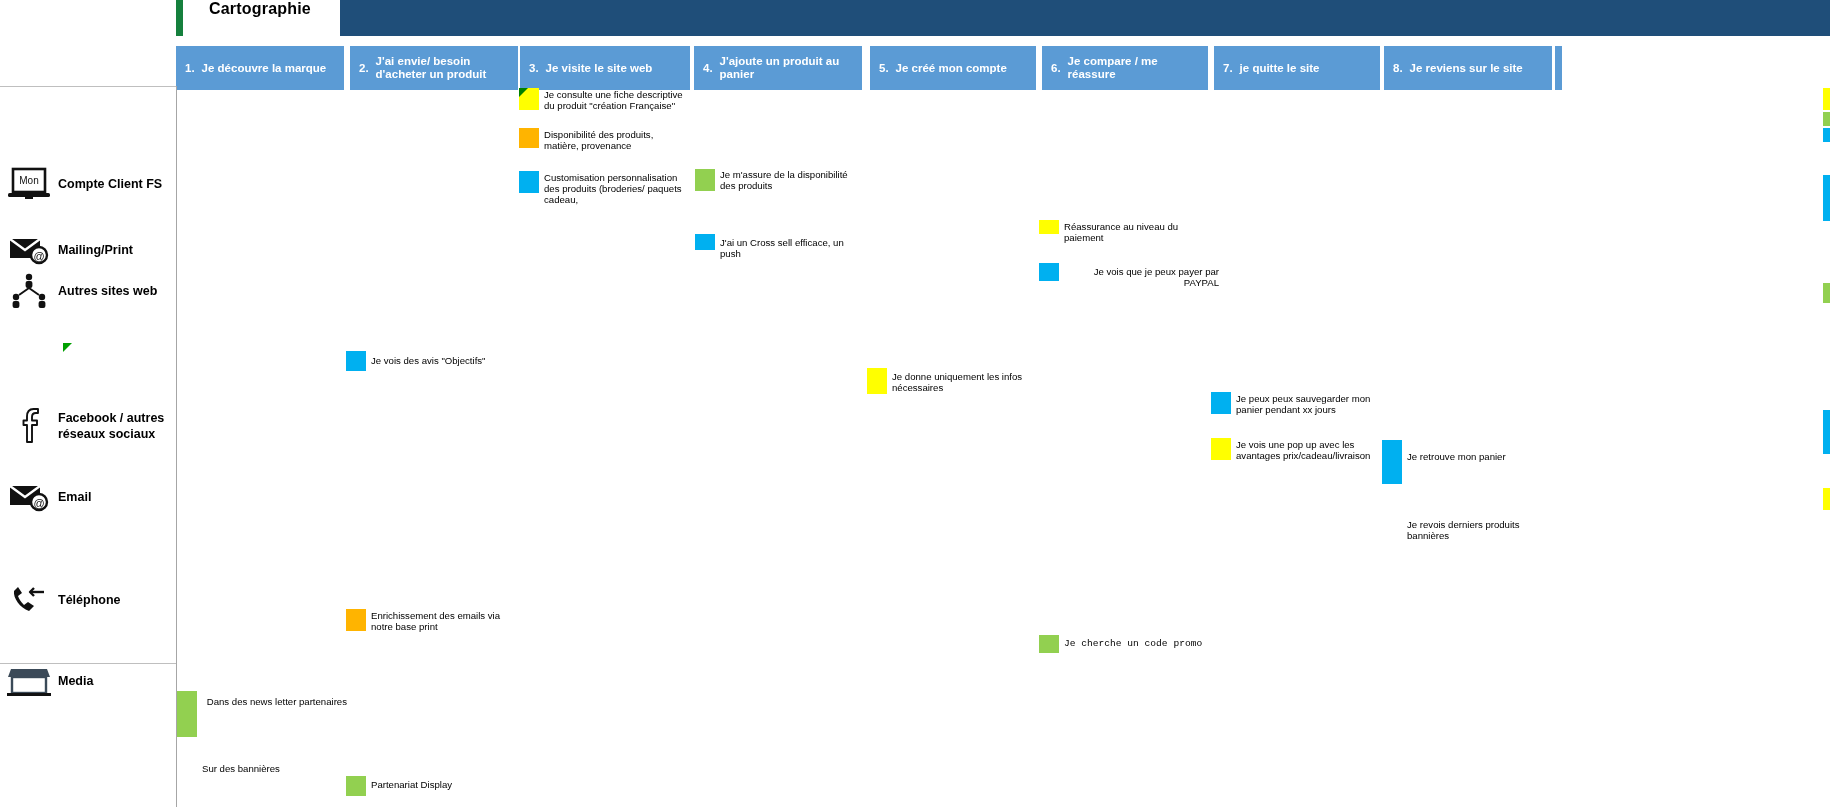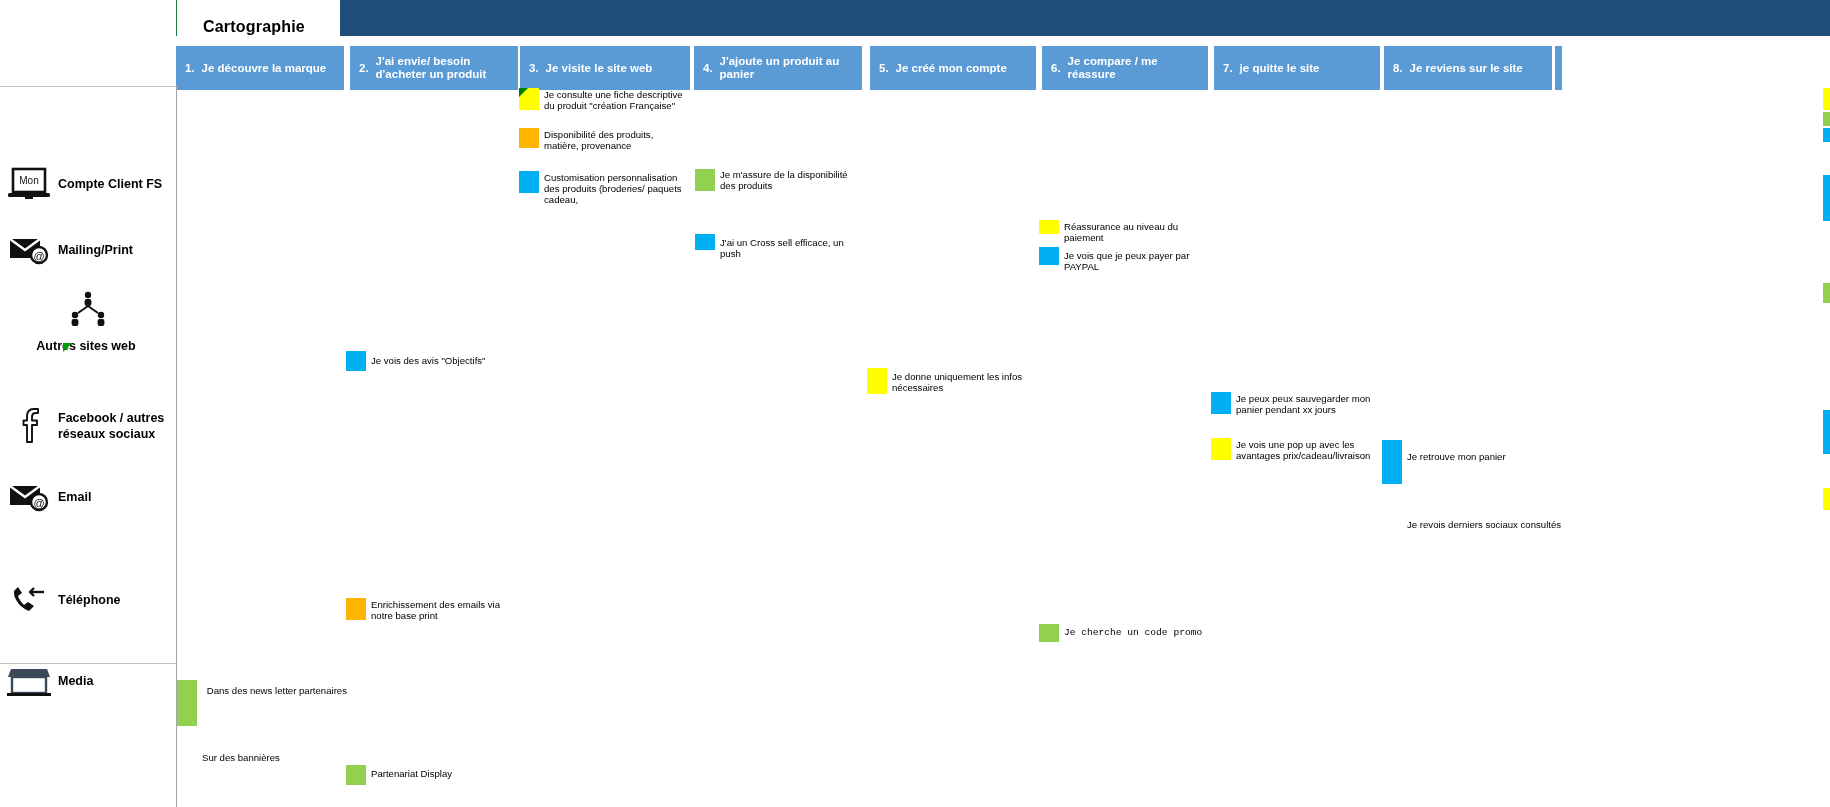--- a/index.html
+++ b/index.html
@@ -11,22 +11,22 @@
   }
   #app { position: relative; width: 1830px; height: 807px; background:#fff; }
 
   
   .title-band {
     position: absolute; left: 176px; top: 0; width: 1654px; height: 36px;
   }
   .title-box {
     position: absolute; left: 0; top: 0; width: 164px; height: 36px;
     background: #ffffff;
-    border-left: 1px solid #15803d;
-    display: flex; align-items: flex-end; padding-left: 26px;
+    border-left: 7px solid #15803d;
+    display: flex; align-items: flex-start; padding-left: 26px;
   }
   .title-text {
     font-size: 16px; font-weight: bold; color: #000;
     letter-spacing: .2px;
   }
   .title-blue {
     position: absolute; left: 164px; top: 0; width: 1490px; height: 36px;
     background: #1f4e79;
   }
 
@@ -152,21 +152,21 @@
         <div class="side-icon">
           <svg width="42" height="30" viewBox="0 0 42 30">
       <path d="M2 4 H32 V23 H2 Z" fill="#111"></path>
       <path d="M2 4 L17 15 L32 4" fill="none" stroke="#fff" stroke-width="2.4"></path>
       <circle cx="31" cy="20" r="8" fill="#fff" stroke="#111" stroke-width="2.4"></circle>
       <text x="31" y="24.5" font-size="11" font-family="Liberation Sans, sans-serif" text-anchor="middle" fill="#111">@</text>
    </svg>
         </div>
         <div class="side-label">Mailing/Print</div>
       </div>
-      <div class="side-row" style="top: 280px; height: 34px; flex-direction: column;">
+      <div class="side-row" style="top: 274px; height: 34px;">
         <div class="side-icon">
           <svg width="40" height="36" viewBox="0 0 40 36">
       <circle cx="20" cy="4" r="3.2" fill="#111"></circle>
             <rect x="16.6" y="8" width="6.8" height="7" rx="2" fill="#111"></rect>
       <path d="M20 15 L10 22 M20 15 L30 22" stroke="#111" stroke-width="2"></path>
       <circle cx="7" cy="24" r="3.2" fill="#111"></circle>
             <rect x="3.6" y="28" width="6.8" height="7" rx="2" fill="#111"></rect>
       <circle cx="33" cy="24" r="3.2" fill="#111"></circle>
             <rect x="29.6" y="28" width="6.8" height="7" rx="2" fill="#111"></rect>
    </svg>
@@ -237,21 +237,21 @@
         <div class="itxt" style="width: 150px; padding-top: 1px;">Je m'assure de la disponibilité des produits</div>
       </div>
       <div class="cell item" style="left: 695px; top: 131px; width: 170px;">
         <div class="swatch" style="height: 16px; background: rgb(0, 176, 240);"></div>
         <div class="itxt" style="width: 150px; padding-top: 3px;">J'ai un Cross sell efficace, un push</div>
       </div>
       <div class="cell item" style="left: 1039px; top: 92px; width: 180px;">
         <div class="swatch" style="height: 14px; background: rgb(255, 255, 0);"></div>
         <div class="itxt" style="width: 160px; padding-top: 1px;">Réassurance au niveau du paiement</div>
       </div>
-      <div class="cell item" style="left: 1039px; top: 96px; width: 180px;">
+      <div class="cell item" style="left: 1039px; top: 112px; width: 180px; text-align: right;">
         <div class="swatch" style="height: 18px; background: rgb(0, 176, 240);"></div>
         <div class="itxt" style="width: 160px; padding-top: 3px;">Je vois que je peux payer par PAYPAL</div>
       </div>
       <div class="cell item" style="left: 346px; top: 175px; width: 170px;">
         <div class="swatch" style="height: 20px; background: rgb(0, 176, 240);"></div>
         <div class="itxt" style="width: 150px; padding-top: 4px;">Je vois des avis "Objectifs"</div>
       </div>
       <div class="cell item" style="left: 867px; top: 172px; width: 170px;">
         <div class="swatch" style="height: 26px; background: rgb(255, 255, 0);"></div>
         <div class="itxt" style="width: 150px; padding-top: 3px;">Je donne uniquement les infos nécessaires</div>
@@ -263,21 +263,21 @@
       <div class="cell item" style="left: 1211px; top: 193px; width: 172px;">
         <div class="swatch" style="height: 22px; background: rgb(255, 255, 0);"></div>
         <div class="itxt" style="width: 152px; padding-top: 1px;">Je vois une pop up avec les avantages prix/cadeau/livraison</div>
       </div>
       <div class="cell item" style="left: 1382px; top: 172px; width: 180px;">
         <div class="swatch" style="height: 44px; background: rgb(0, 176, 240);"></div>
         <div class="itxt" style="width: 160px; padding-top: 11px;">Je retrouve mon panier</div>
       </div>
       <div class="cell item" style="left: 1382px; top: 172px; width: 180px;">
         <div class="swatch" style="height: 1px; background: transparent;"></div>
-        <div class="itxt" style="width: 160px; padding-top: 35px;">Je revois derniers sociaux consultés</div>
+        <div class="itxt" style="width: 160px; padding-top: 35px;">Je revois derniers produits bannières</div>
       </div>
       <div class="cell item" style="left: 346px; top: 240px; width: 170px;">
         <div class="swatch" style="height: 22px; background: rgb(255, 180, 0);"></div>
         <div class="itxt" style="width: 150px; padding-top: 1px;">Enrichissement des emails via notre base print</div>
       </div>
       <div class="cell item" style="left: 1039px; top: 243px; width: 170px;">
         <div class="swatch" style="height: 18px; background: rgb(146, 208, 80);"></div>
         <div class="itxt" style="width: 150px; padding-top: 3px; font-family: Liberation Mono, monospace;">Je cherche un code promo</div>
       </div>
       <div class="cell item" style="left: 177px; top: 281px; width: 170px; text-align: right;">

